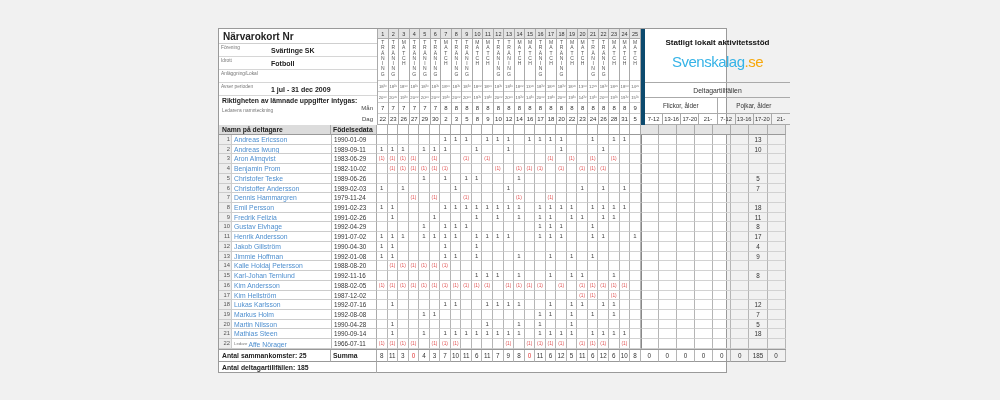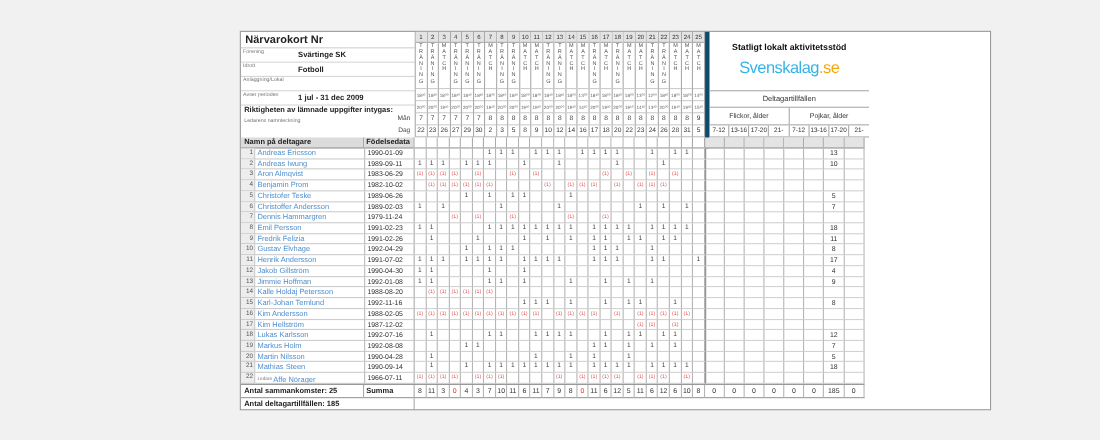--- a/index.html
+++ b/index.html
@@ -1,18 +1,18 @@
 <!DOCTYPE html>
 <html><head>
 <meta charset="utf-8">
 <style>
   html,body{margin:0;padding:0;}
   body{width:1000px;height:400px;background:#f1f1f1;font-family:"Liberation Sans","DejaVu Sans",sans-serif;position:relative;overflow:hidden;}
   *{box-sizing:border-box;}
-  .card{position:absolute;left:218px;top:28px;width:683px;height:345px;background:#fff;border:1px solid #9a9a9a;}
+  .card{position:absolute;left:218px;top:28px;width:509px;height:345px;background:#fff;border:1px solid #9a9a9a;}
   
   .lpanel{position:absolute;left:0;top:0;width:158px;height:106px;}
   .ltitle{position:absolute;left:4px;top:2px;font-size:10px;font-weight:bold;color:#222;}
   .fields{position:absolute;left:0;top:14px;width:158px;border-top:1px solid #cfcfcf;}
   .frow{position:relative;height:13px;border-bottom:1px solid #d6d6d6;}
   .flabel{position:absolute;left:2px;top:1px;font-size:4.8px;color:#777;}
   .fvalue{position:absolute;left:52px;top:3px;font-size:7px;font-weight:bold;color:#222;white-space:nowrap;}
   .certify{position:absolute;left:3px;top:68px;font-size:6.8px;font-weight:bold;color:#222;white-space:nowrap;}
   .sig{position:absolute;left:3px;top:79px;font-size:4.8px;color:#777;}
   .maon{position:absolute;left:120px;width:34px;top:76px;height:11px;text-align:right;font-size:6px;color:#444;}

